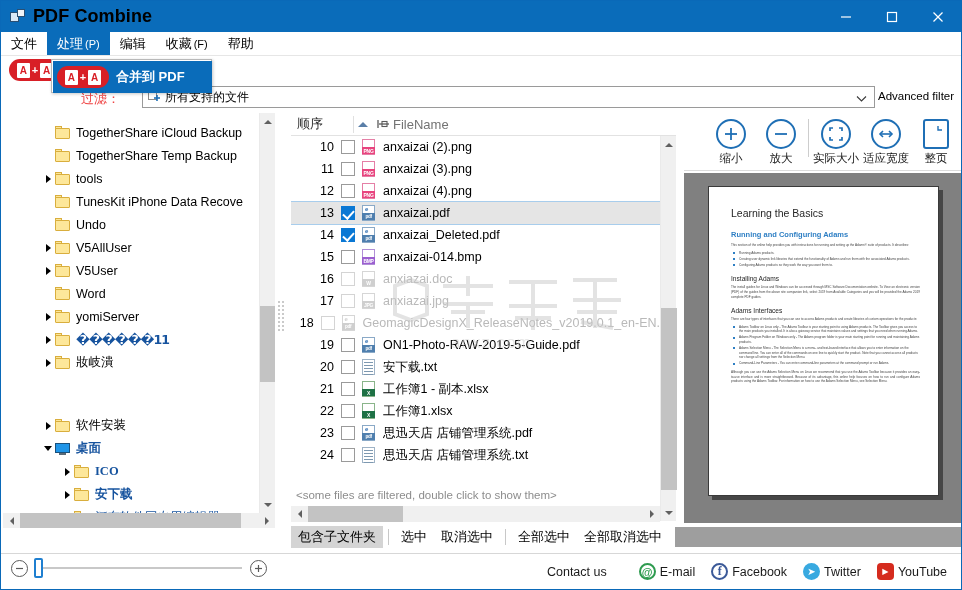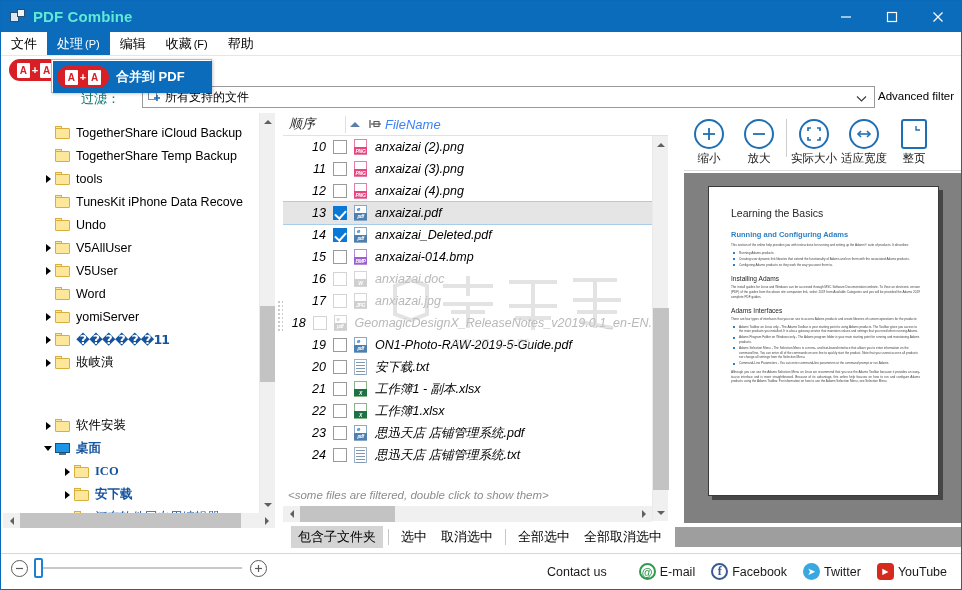--- a/index.html
+++ b/index.html
@@ -31,21 +31,21 @@
   }
   .title-icon .sq1 {
     position: absolute; left: 0; top: 3px; width: 9px; height: 10px;
     background: #d9e8f6; border: 1px solid #2a4f73;
   }
   .title-icon .sq2 {
     position: absolute; left: 7px; top: 0px; width: 8px; height: 8px;
     background: #f0f4f8; border: 1px solid #2a4f73;
   }
   .title-text {
-    color: #5eead4; font-size: 15px; font-weight: bold;
+    color: #000000; font-size: 18px; font-weight: bold;
     letter-spacing: .1px;
   }
   .winbtns { position: absolute; right: 0; top: 0; height: 31px; display: flex; }
   .winbtn {
     width: 46px; height: 31px; display: flex; align-items: center; justify-content: center;
     color: #fff;
   }
   .winbtn svg { display: block; }
 
   
@@ -104,21 +104,21 @@
     background: #0a6cba; display: flex; align-items: center; gap: 7px; padding-left: 4px;
   }
   .dropdown-item .lbl { color: #fff; font-size: 13px; font-weight: bold; }
 
   
   .filterrow {
     position: absolute; left: 0; top: 84px; width: 960px; height: 26px;
     background: #ffffff;
   }
   .filter-label {
-    position: absolute; left: 80px; top: 5px; font-size: 13px; color: #0f766e;
+    position: absolute; left: 80px; top: 5px; font-size: 13px; color: #ef4444;
   }
   .filter-combo {
     position: absolute; left: 141px; top: 1px; width: 733px; height: 22px;
     border: 1px solid #9a9a9a; background: #ffffff;
     display: flex; align-items: center;
   }
   .filter-combo .fc-icon { margin-left: 5px; margin-right: 5px; }
   .filter-combo .fc-text { font-size: 12px; color: #000; }
   .filter-combo .fc-arrow { position: absolute; right: 7px; top: 5px; }
   .adv-filter {
@@ -203,34 +203,33 @@
   
   .splitter {
     position: absolute; left: 277px; top: 300px; width: 8px; height: 30px;
   }
   .splitter i {
     position: absolute; width: 2px; height: 2px; background: #b9b9b9; border-radius: 50%;
   }
 
   
   .list-pane {
-    position: absolute; left: 282px; top: 112px; width: 385px; height: 415px;
+    position: absolute; left: 290px; top: 112px; width: 385px; height: 415px;
     background: #ffffff;
-    font-style: italic;
   }
   .list-header {
     position: absolute; left: 0; top: 0; width: 385px; height: 23px;
     background: #fff; border-bottom: 1px solid #e2e2e2;
     display: flex; align-items: center; font-size: 13px; color: #2b2b2b;
   }
   .lh-order { width: 62px; padding-left: 6px; }
   .lh-sort { width: 20px; display: flex; align-items: center; justify-content: center; }
   .lh-sort .up { width:0;height:0;border-bottom:5px solid #5a7fa8;border-left:5px solid transparent;border-right:5px solid transparent; }
   .lh-pin { width: 20px; display:flex;align-items:center;justify-content:center; }
-  .lh-name { color: #3b82f6; }
+  .lh-name { color: #737373; }
   .lh-divider { position:absolute; left:62px; top:3px; width:1px; height:17px; background:#e0e0e0; }
 
   .list-rows {
     position: absolute; left: 0; top: 23px; width: 369px; height: 352px; overflow: hidden;
   }
   .frow {
     height: 22px; display: flex; align-items: center; font-size: 12.5px; color: #000;
     white-space: nowrap;
   }
   .frow.sel { background: #e5e5e5; outline: 1px solid #a8cdec; }
@@ -303,20 +302,21 @@
 
   
   .preview {
     position: absolute; left: 683px; top: 112px; width: 277px; height: 410px;
     background: #ffffff;
   }
   .pv-toolbar {
     position: absolute; left: 0; top: 0; width: 277px; height: 58px;
     display: flex; align-items: flex-start; padding-top: 6px;
     border-bottom: 1px solid #dcdcdc;
+    justify-content: flex-end;
   }
   .pv-btn {
     width: 50px; display: flex; flex-direction: column; align-items: center; gap: 2px;
   }
   .pv-circ {
     width: 30px; height: 30px; border: 2px solid #1f6fb5; border-radius: 50%;
     display: flex; align-items: center; justify-content: center;
   }
   .pv-rect {
     width: 26px; height: 30px; border: 2px solid #1f6fb5; border-radius: 3px;

